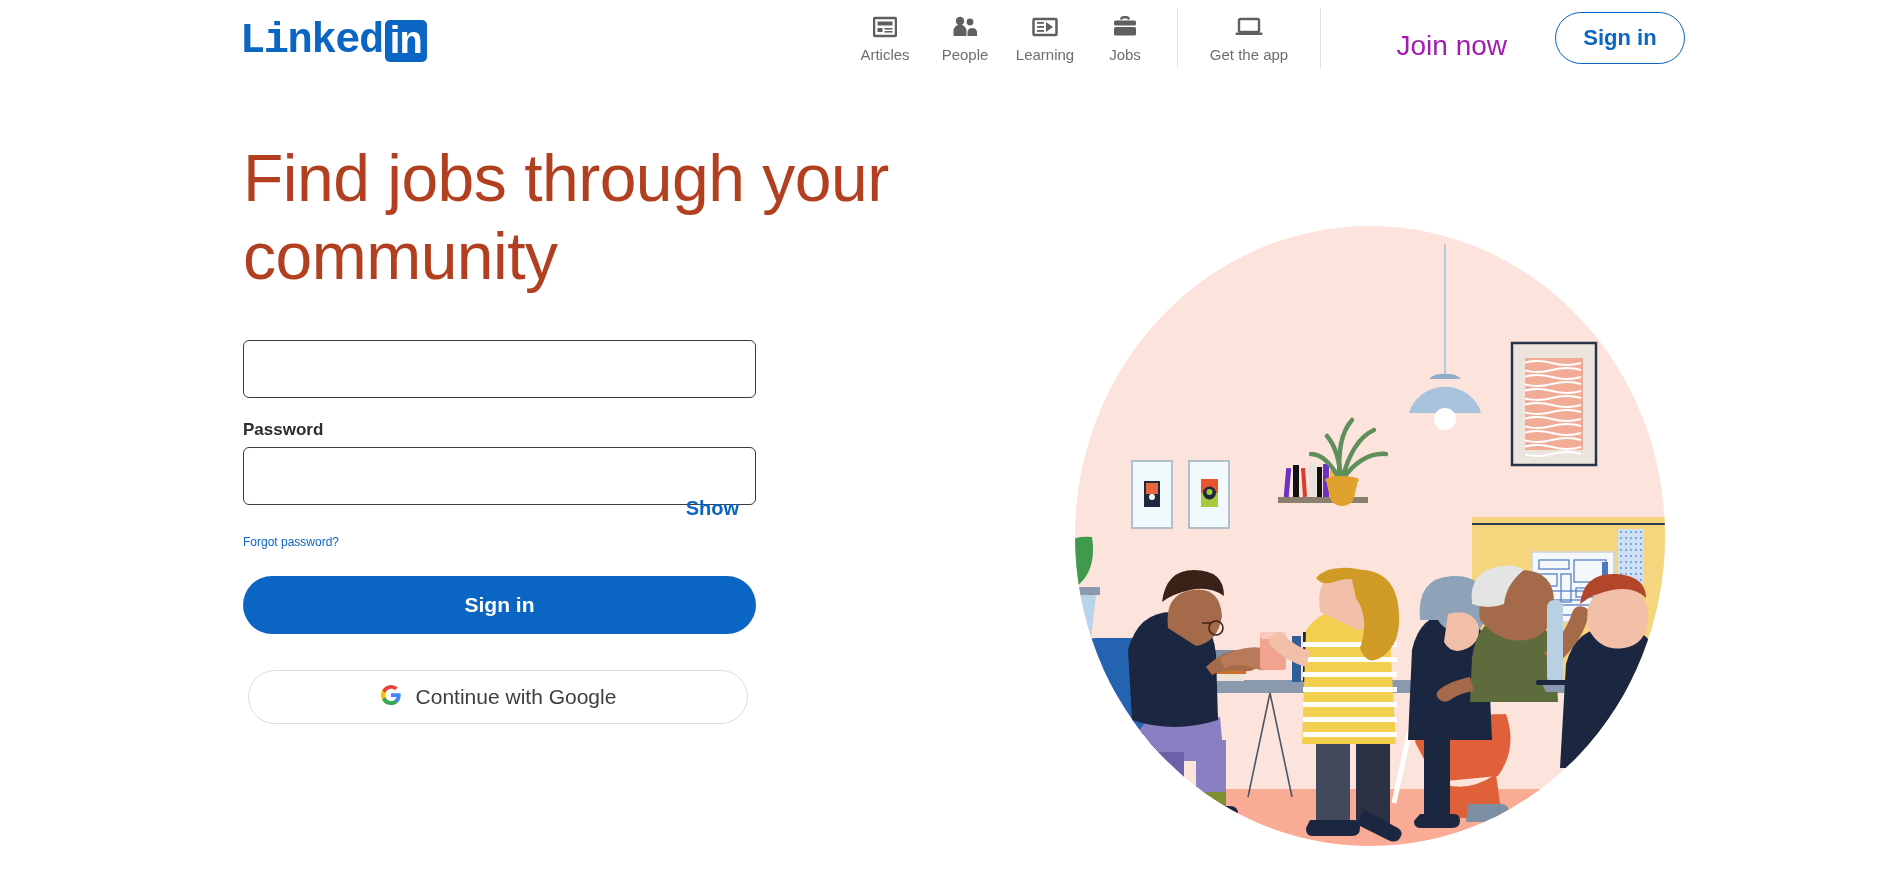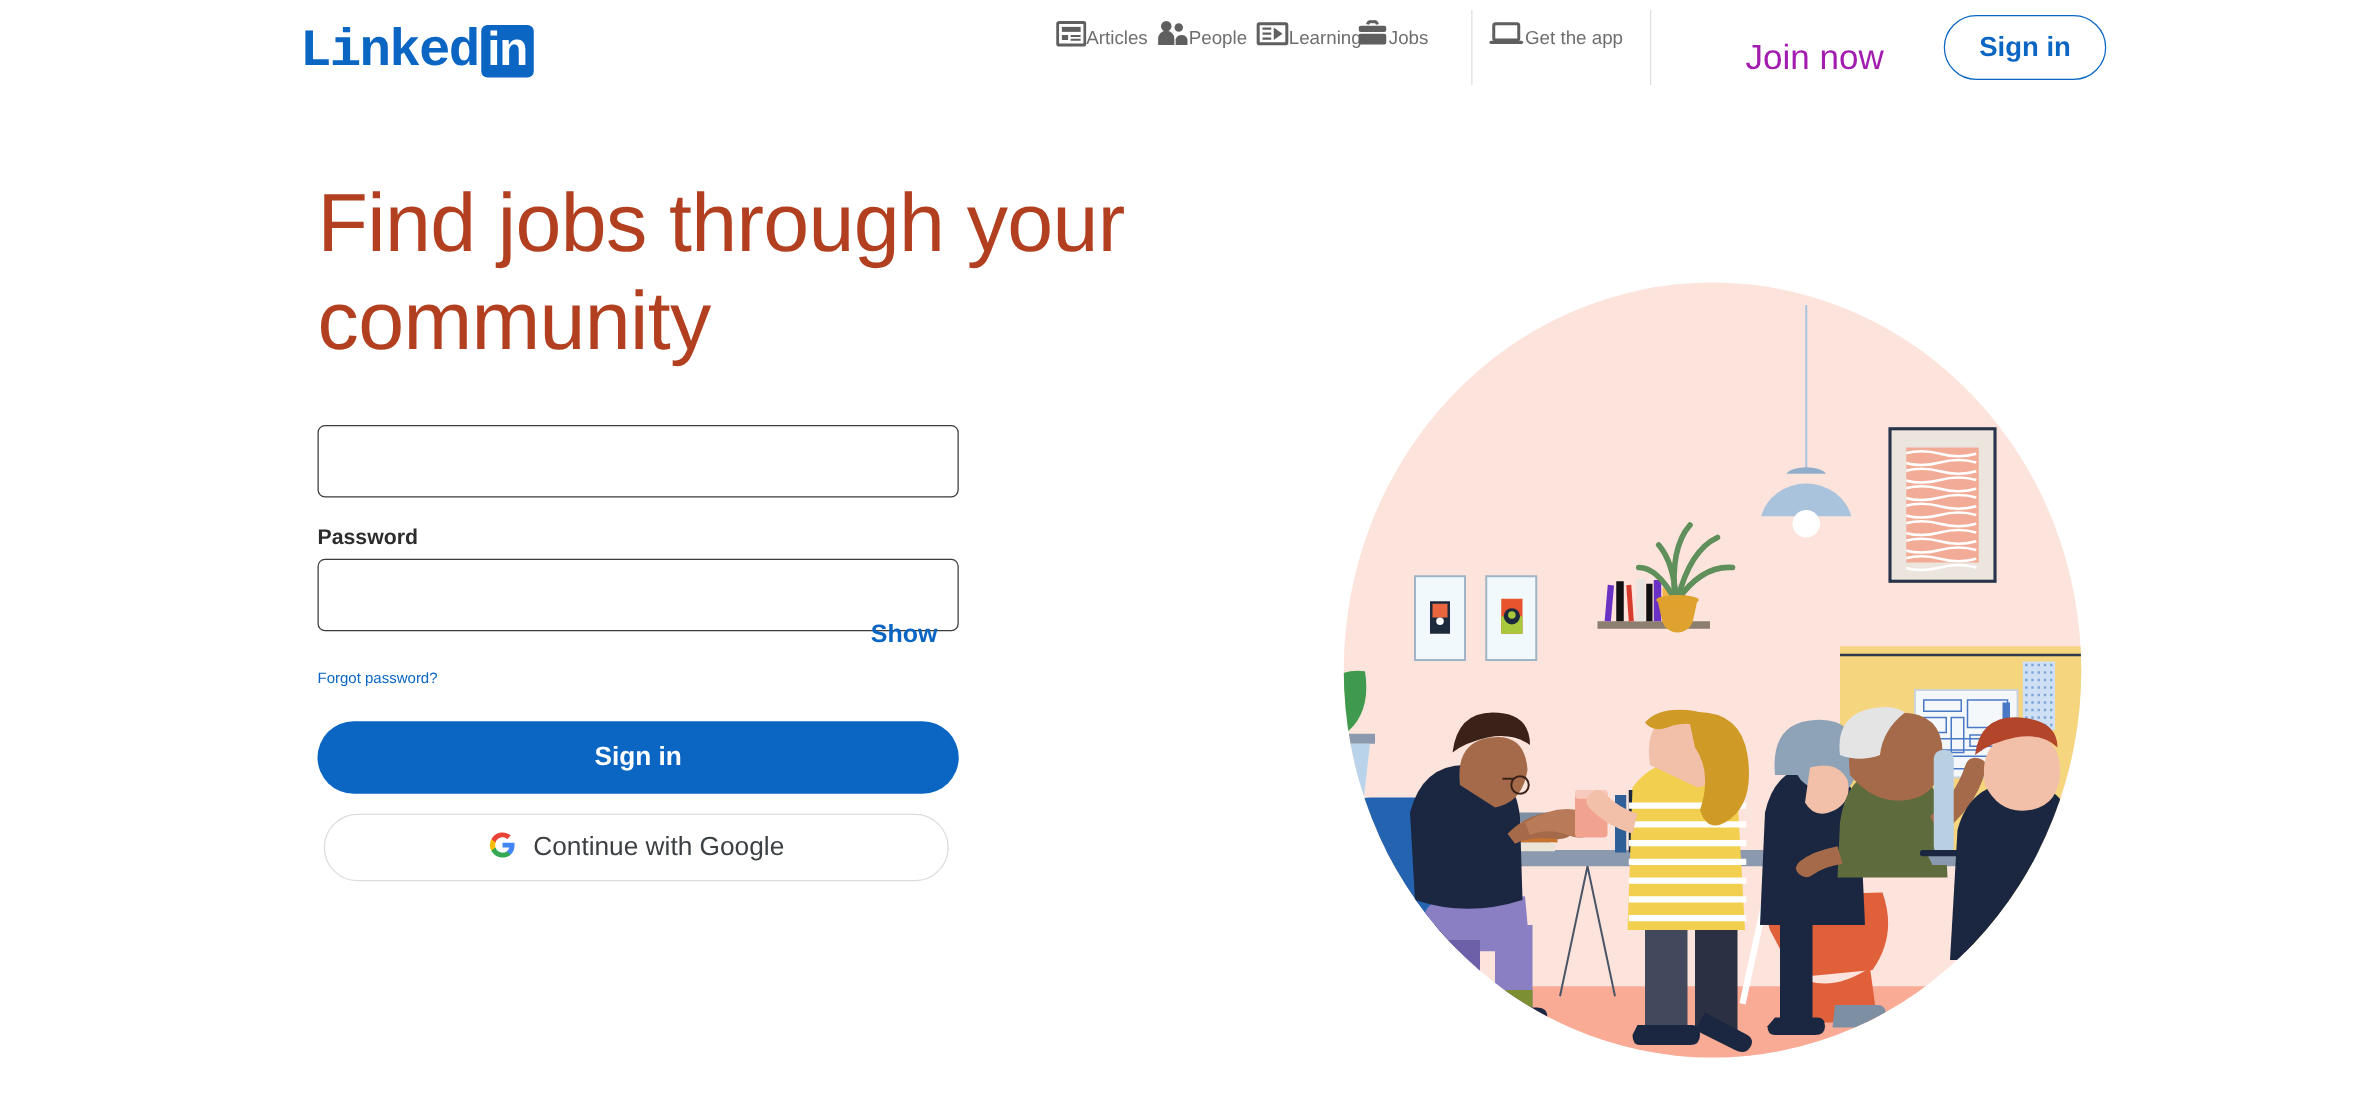--- a/index.html
+++ b/index.html
@@ -23,21 +23,21 @@
   }
   .logo .word { font-family: Liberation Mono, monospace; }
   .logo .in-box {
     background: #0a66c2; color: #fff; border-radius: 5px;
     padding: 1px 5px 3px 5px; margin-left: 2px; font-size: 38px;
     letter-spacing: -1px; line-height: 1;
   }
 
   .nav { position: absolute; left: 845px; top: 8px; display: flex; align-items: flex-start; }
   .nav-item {
-    width: 80px; display: flex; align-items: center;
+    width: 80px; display: flex; flex-direction: column; align-items: center;
     cursor: pointer; padding-top: 6px;
   }
   .nav-item .ico { height: 26px; display: flex; align-items: center; justify-content: center; }
   .nav-item .lbl { font-size: 15px; color: #6e6e6e; margin-top: 6px; }
   .nav-divider { width: 1px; height: 60px; background: #e0e0e0; margin: 0 12px; align-self: flex-start; }
   .nav-item.wide { width: 118px; }
 
   .join-now {
     position: absolute; right: 362px; top: 22px;
     font-size: 28px; color: #a21caf; cursor: pointer;
@@ -45,21 +45,21 @@
   }
   .signin-pill {
     position: absolute; right: 200px; top: 12px;
     width: 130px; height: 52px; border: 1.5px solid #0a66c2;
     border-radius: 30px; color: #0a66c2; font-size: 22px; font-weight: bold;
     display: flex; align-items: center; justify-content: center; cursor: pointer;
     background: transparent;
   }
 
   
-  .left-col { position: absolute; left: 254px; top: 140px; width: 520px; }
+  .left-col { position: absolute; left: 243px; top: 140px; width: 520px; }
   .headline {
     font-family: "Liberation Sans", sans-serif;
     font-size: 66px; line-height: 1.18; font-weight: 300;
     color: #b24020; letter-spacing: -0.5px; width: 700px;
   }
   .form { margin-top: 44px; width: 513px; }
   .field-label { font-size: 17px; color: #2c2c2c; font-weight: 600; margin-bottom: 7px; }
   .field-box {
     position: relative; width: 513px; height: 58px;
     border: 1px solid #3b3b3b; border-radius: 6px; background: #fff;
@@ -83,21 +83,21 @@
     margin-top: 26px; width: 513px; height: 58px; background: #0a66c2;
     border: 0; border-radius: 30px; color: #fff; font-size: 21px; font-weight: bold;
     cursor: pointer; font-family: "Liberation Sans", sans-serif;
   }
   .or-row {
     margin-top: 30px; width: 513px; display: flex; align-items: center; gap: 14px;
   }
   .or-row .line { flex: 1; height: 1px; background: #c9c9c9; }
   .or-row .or-text { font-size: 17px; color: #3b3b3b; }
   .google-btn {
-    margin-top: 16px; margin-left: 5px; width: 500px; height: 54px;
+    margin-top: 36px; margin-left: 5px; width: 500px; height: 54px;
     border: 1px solid #dcdcdc; border-radius: 30px; background: #fff;
     display: flex; align-items: center; justify-content: center; gap: 14px;
     cursor: pointer;
   }
   .google-btn .g-label { font-size: 21px; color: #3c4043; }
 
   
   .illus { position: absolute; left: 1020px; top: 180px; width: 700px; height: 712px; }
 </style>
 </head>

